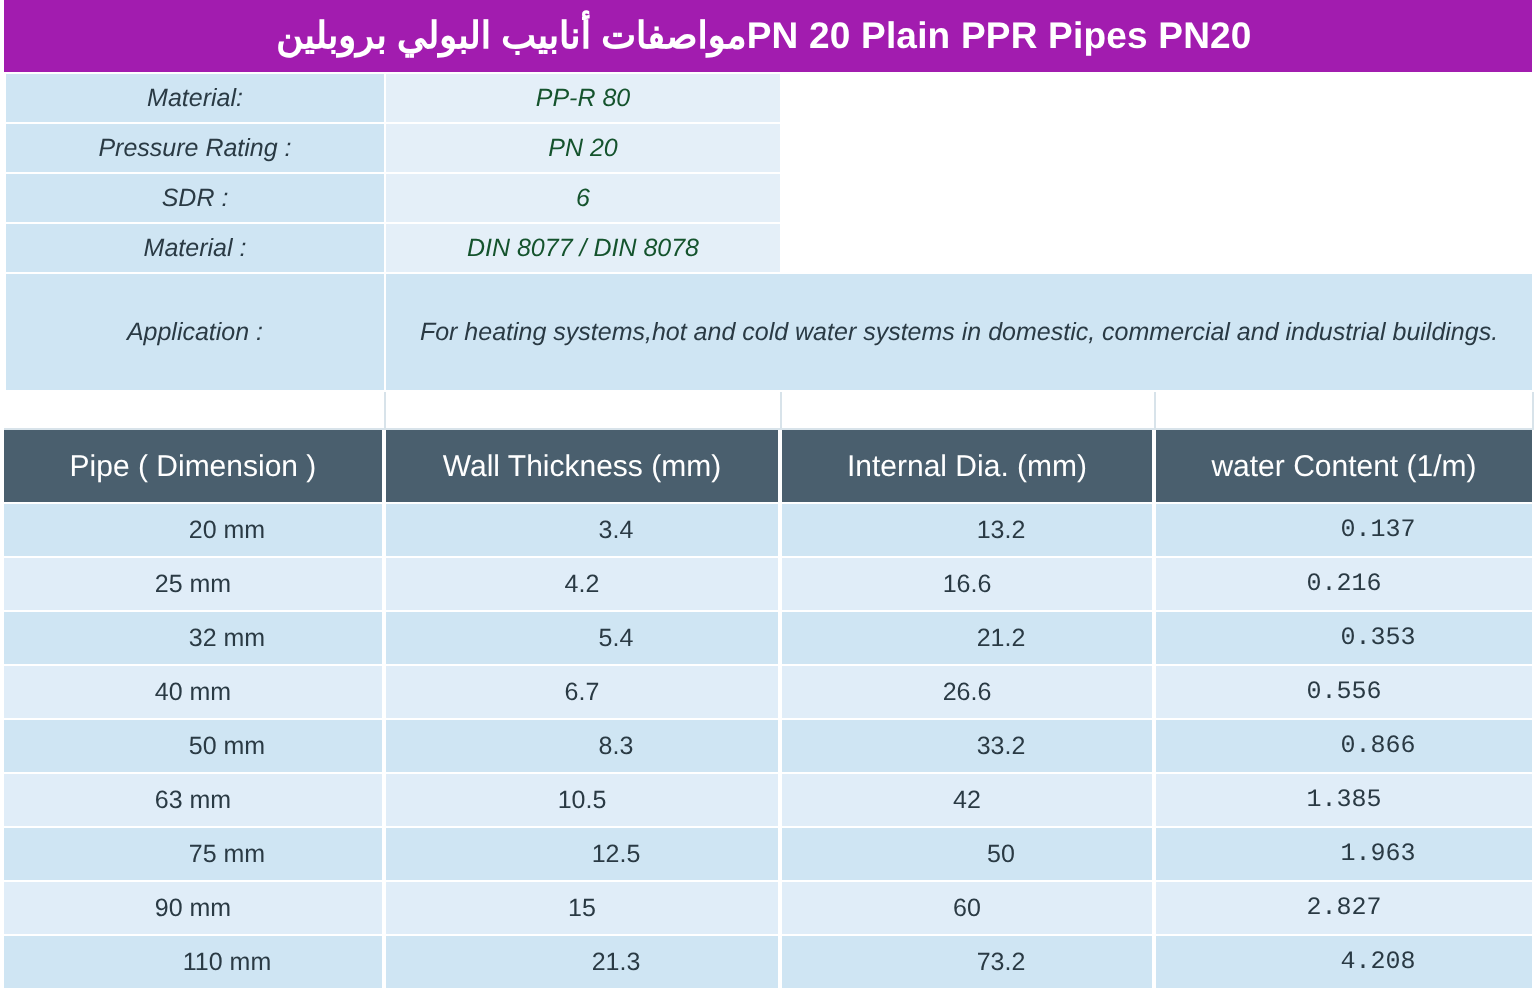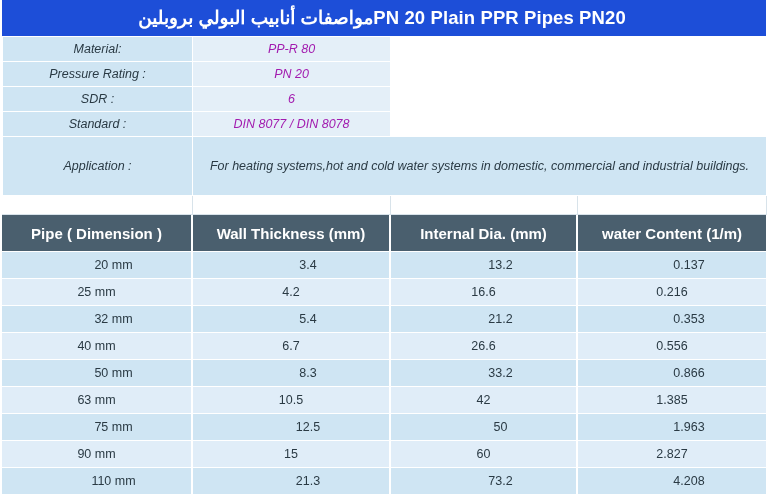--- a/index.html
+++ b/index.html
@@ -20,21 +20,21 @@
     height: 495px;
     position: relative;
     background: #ffffff;
     display: flex;
     flex-direction: column;
   }
 
   
   .title-banner {
     height: 48px;
-    background: #1d4ed8;
+    background: #a21caf;
     color: #ffffff;
     display: flex;
     align-items: center;
     justify-content: center;
     box-sizing: border-box;
     padding: 0 6px 0 2px;
     margin: 0 2px 0 2px;
   }
   .title-text {
     font-size: 18.5px;
@@ -70,21 +70,21 @@
   .col-value   { width: 198px; }
   .col-blank-a { width: 187px; }
   .col-blank-b { width: 189px; }
 
   td.label-cell {
     background: #cfe5f3;
     color: #2a3a44;
   }
   td.value-cell {
     background: #e4eff8;
-    color: #a21caf;
+    color: #14532d;
   }
   td.blank-cell {
     background: #ffffff;
     border: 1px solid #d8e3ea;
   }
   tr.app-row td.label-cell { height: 58px; }
   td.app-text {
     background: #cfe5f3;
     text-align: center;
     padding: 4px 10px;
@@ -103,21 +103,21 @@
   table.data {
     width: 764px;
     margin: 0 2px;
     border-collapse: collapse;
     table-layout: fixed;
   }
   table.data th {
     background: #4a5f6e;
     color: #ffffff;
     font-size: 15px;
-    font-weight: bold;
+    font-weight: normal;
     height: 36px;
     padding: 0 2px;
     text-align: center;
     border-left: 2px solid #ffffff;
     border-right: 2px solid #ffffff;
     vertical-align: middle;
     white-space: nowrap;
   }
   table.data th:first-child { border-left: none; }
   table.data th:last-child  { border-right: none; margin-left: 11px; }
@@ -127,21 +127,21 @@
     height: 24px;
     text-align: center;
     vertical-align: middle;
     border-left: 2px solid #ffffff;
     border-right: 2px solid #ffffff;
     border-top: 1px solid #ffffff;
     border-bottom: 1px solid #ffffff;
     color: #2a3a44;
   }
   table.data td:first-child { border-left: none; }
-  table.data td:last-child  { border-right: none; }
+  table.data td:last-child  { border-right: none; font-family: Liberation Mono, monospace; }
 
   tr.row-odd  td { background: #cfe5f3; padding-left: 35px; }
   tr.row-even td { background: #e0edf8; margin-left: 32px; }
 </style>
 </head>
 <body>
 
 <div class="sheet">
 
   <div class="title-banner">
@@ -170,21 +170,21 @@
         <td class="blank-cell"></td>
         <td class="blank-cell"></td>
       </tr>
       <tr>
         <td class="label-cell">SDR :</td>
         <td class="value-cell">6</td>
         <td class="blank-cell"></td>
         <td class="blank-cell"></td>
       </tr>
       <tr>
-        <td class="label-cell">Standard :</td>
+        <td class="label-cell">Material :</td>
         <td class="value-cell">DIN 8077 / DIN 8078</td>
         <td class="blank-cell"></td>
         <td class="blank-cell"></td>
       </tr>
       <tr class="app-row">
         <td class="label-cell">Application :</td>
         <td class="app-text" colspan="3">For heating systems,hot and cold water systems in domestic, commercial and industrial buildings.</td>
       </tr>
       <tr class="gap-row">
         <td class="gap-first"></td>

